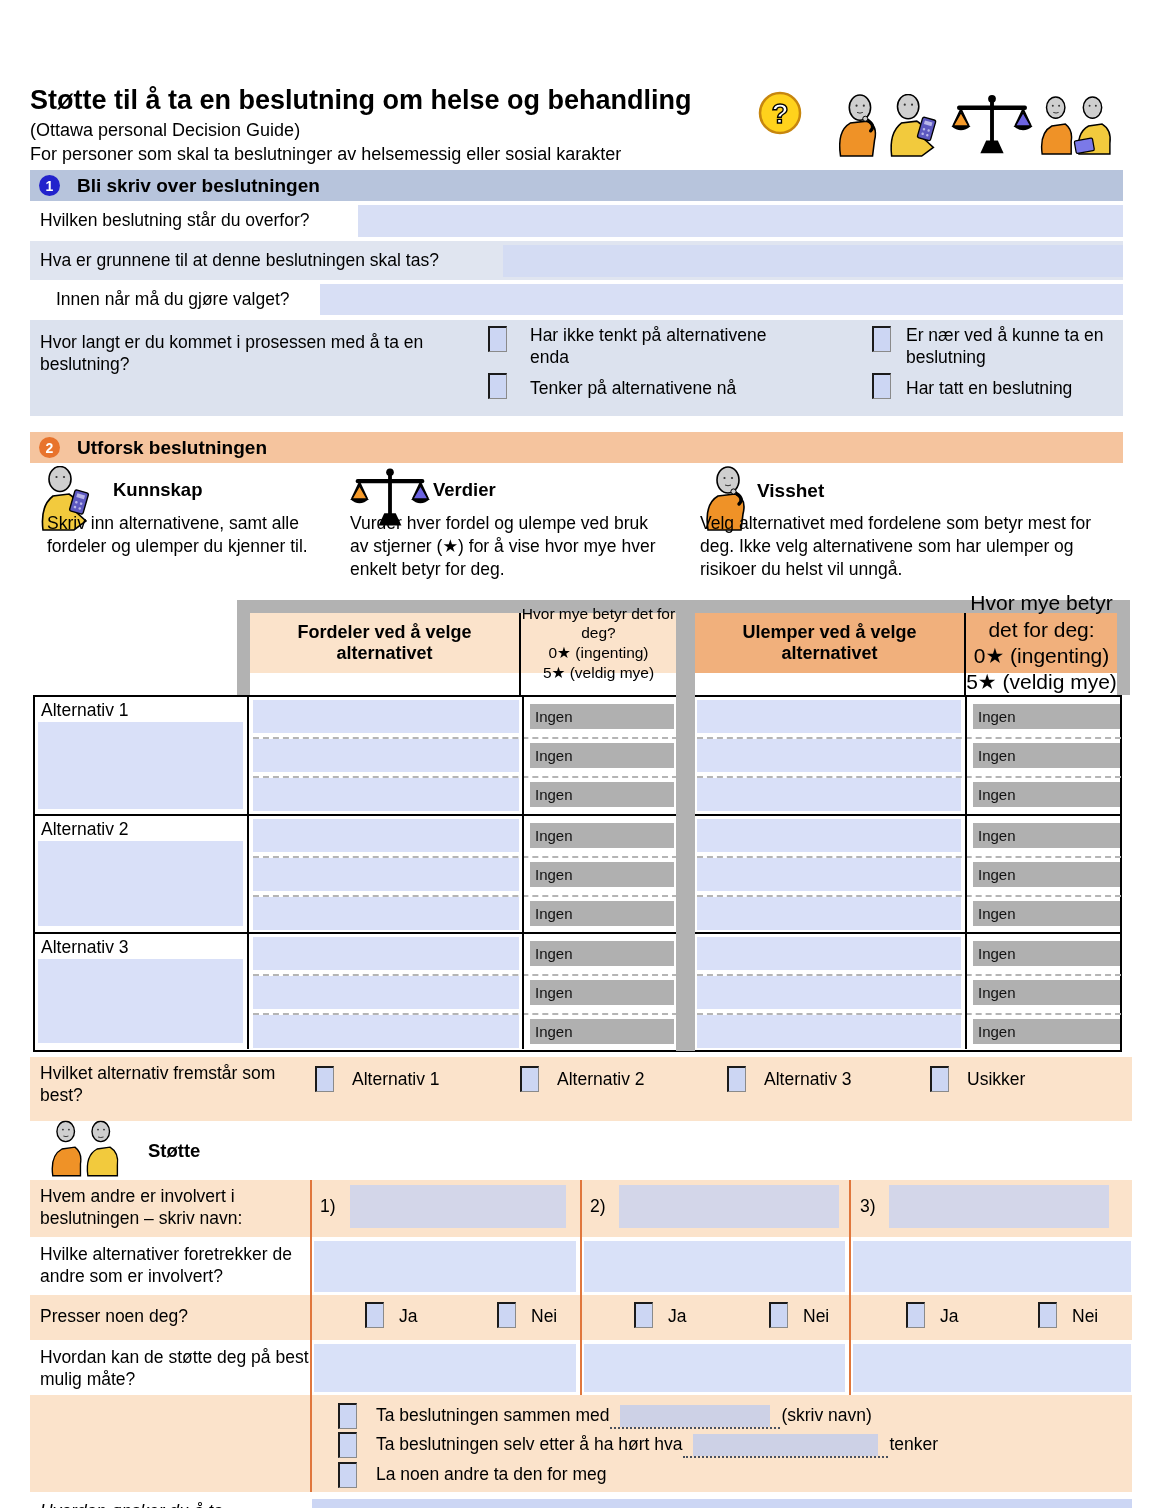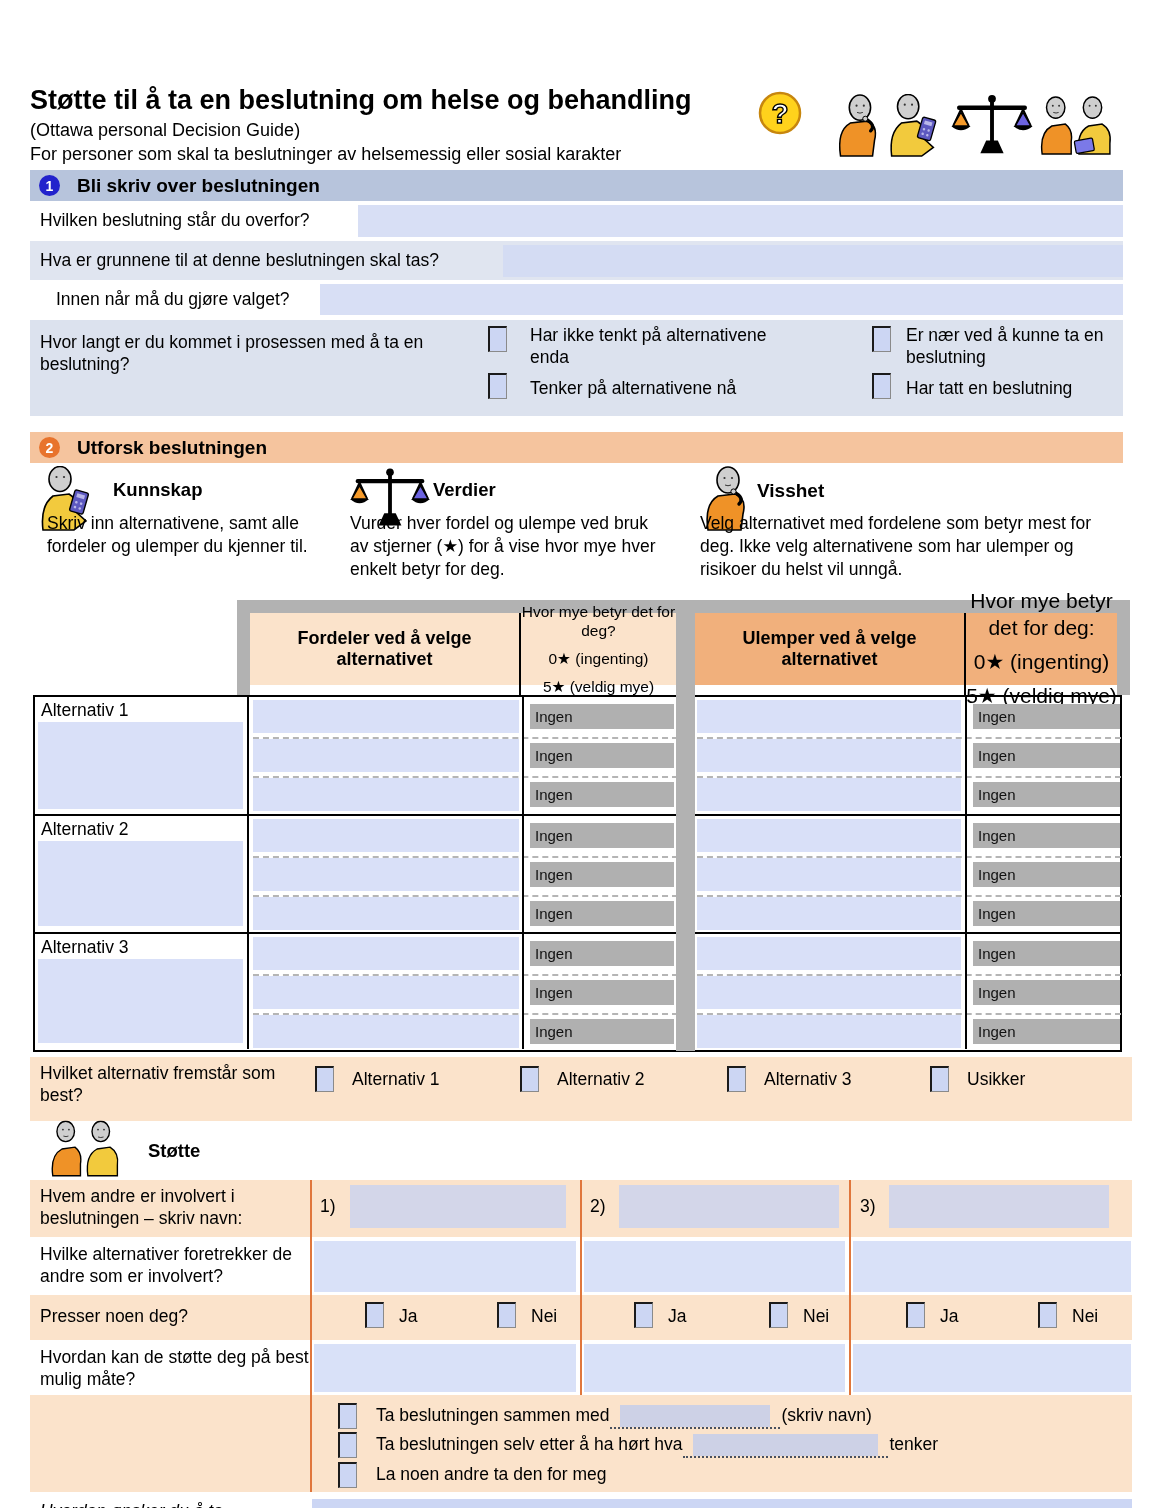--- a/index.html
+++ b/index.html
@@ -9,22 +9,22 @@
   .lbl{position:absolute;font-size:17.5px;line-height:1.24;}
   .b{font-weight:bold;}
   .inp{position:absolute;background:#d8dff5;border:0;padding:2px 6px;font:inherit;font-size:16px;box-sizing:border-box;outline:none;}
   .ta{position:absolute;background:#d9e0f8;border:0;resize:none;box-sizing:border-box;outline:none;}
   .cb{position:absolute;width:19px;height:26px;background:#ccd6f3;border:1px solid #8a8a8a;
       border-left:2px solid #1b1b1b;border-top:2px solid #1b1b1b;box-sizing:border-box;cursor:pointer;}
   .secbar{position:absolute;left:30px;width:1093px;height:31px;display:flex;align-items:center;}
   .badge{width:21px;height:21px;border-radius:50%;color:#fff;font-weight:bold;font-size:14px;
          display:flex;align-items:center;justify-content:center;margin-left:9px;flex:0 0 auto;}
   .sectitle{font-weight:bold;font-size:19px;margin-left:17px;}
-  .th{position:absolute;top:613px;height:72px;box-sizing:border-box;display:flex;flex-direction:column;
-      align-items:center;justify-content:center;text-align:center;gap:8px;}
+  .th{position:absolute;top:613px;height:60px;box-sizing:border-box;display:flex;flex-direction:column;
+      align-items:center;justify-content:center;text-align:center;}
   .gray{position:absolute;background:#b2b2b2;}
   .ingen{position:absolute;background:#b0b0b0;font-size:15px;line-height:25px;height:25px;padding-left:5px;
          box-sizing:border-box;cursor:pointer;color:#111;}
   .dash{position:absolute;border-top:2px dashed #b5b5b5;height:0;}
   .vline{position:absolute;background:#000;width:2px;}
   .oline{position:absolute;background:#e0763c;width:2px;}
   .peachbg{position:absolute;background:#fbe3cb;}
   .tblbody{position:absolute;left:33px;top:695px;width:1089px;height:357px;border:2.5px solid #000;box-sizing:border-box;}
   .altblock{position:absolute;left:0;width:100%;}
   .lblcell{position:absolute;left:0;top:0;width:214px;height:100%;border-right:2px solid #000;box-sizing:border-box;background:#fff;}

